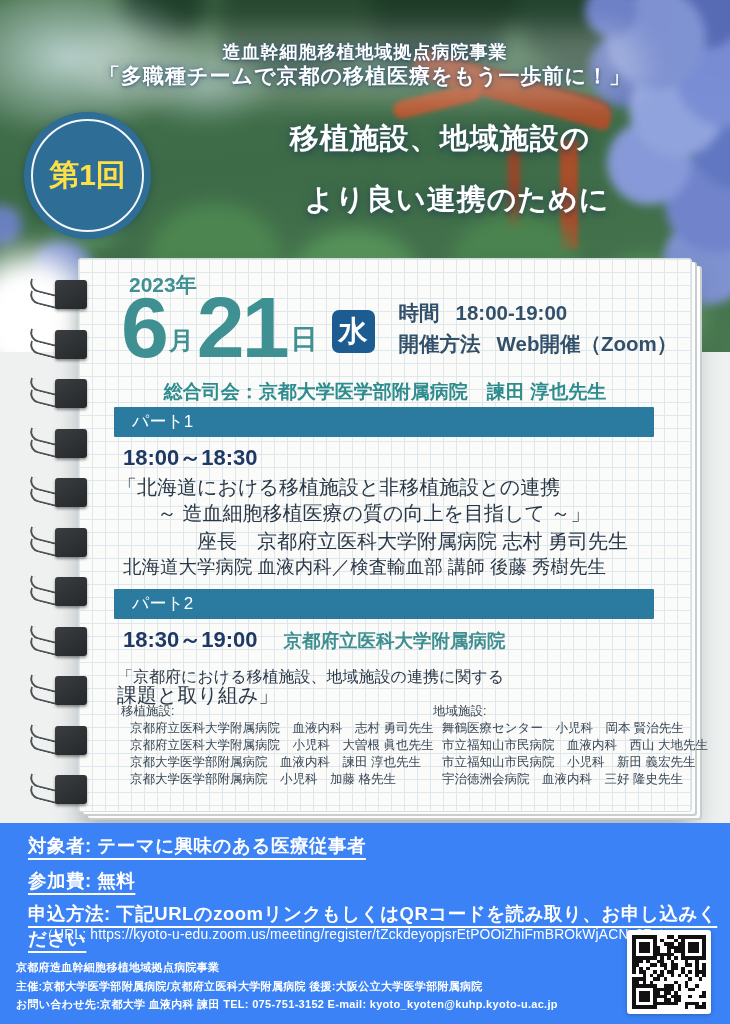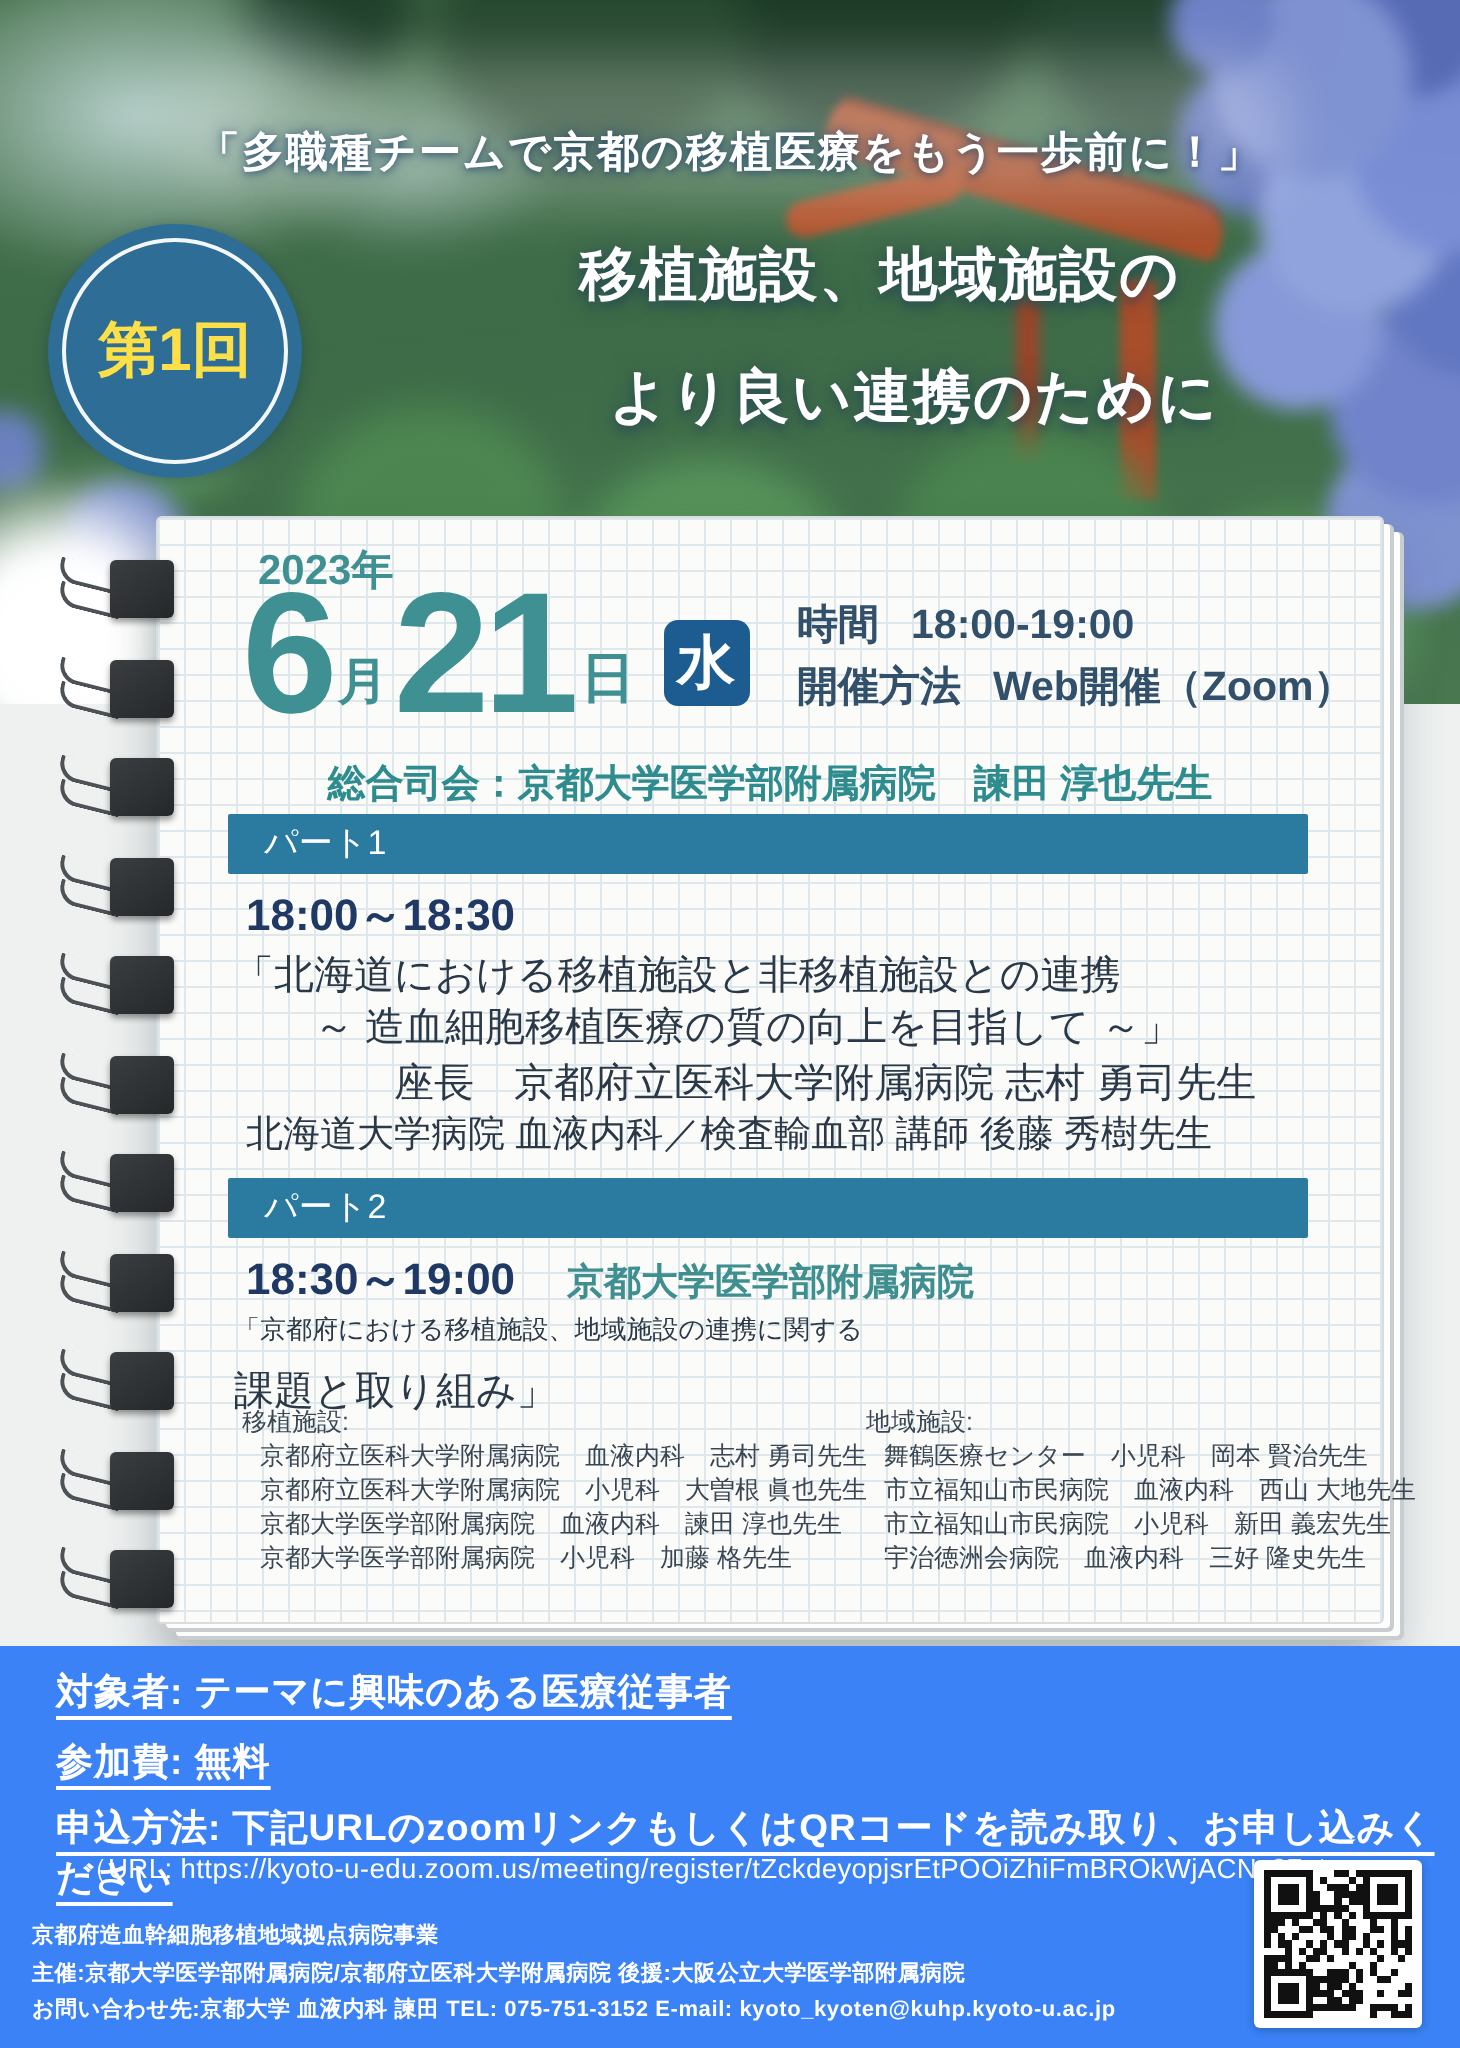--- a/index.html
+++ b/index.html
@@ -80,21 +80,21 @@
     padding-left:18px;box-sizing:border-box;border-radius:1px;}
   .pb1{top:148px;} .pb2{top:330px;}
   .ptime{font-size:22px;font-weight:600;}
   .p1-time{left:44px;top:184px;}
   .p1-t1{left:38px;top:215px;font-size:20px;}
   .p1-t2{left:78px;top:241px;font-size:20px;}
   .p1-chair{left:118px;top:269px;font-size:20px;}
   .p1-speaker{left:44px;top:295px;font-size:18.5px;}
   .p2-timerow{left:44px;top:366px;display:flex;align-items:baseline;}
   .p2-format{font-size:18.5px;color:#3f8f91;margin-left:26px;font-weight:600;}
-  .p2-t1{left:38px;top:397px;font-size:13px;}
+  .p2-t1{left:38px;top:408px;font-size:16px;}
   .p2-t2{left:38px;top:423px;font-size:20px;}
   .cols{left:10px;top:444px;width:595px;display:flex;font-size:12.5px;line-height:17px;color:#3a4654;font-weight:400;margin-left:32px;}
   .col1{width:312px;} .col2{width:283px;}
   .cols .items div{padding-left:9px;white-space:nowrap;}
   
   .band{position:absolute;left:0;top:823px;width:730px;height:201px;background:#3b82f6;color:#fff;}
   .band .row{position:absolute;left:28px;font-size:18.5px;font-weight:600;letter-spacing:.5px;
     text-decoration:underline;text-underline-offset:6px;text-decoration-thickness:1.5px;}
   .r-aud{top:10px;} .r-fee{top:45px;} .r-app{top:78px;}
   .r-url{position:absolute;left:40px;top:103px;font-size:13.8px;letter-spacing:.2px;}
@@ -116,20 +116,21 @@
     <div class="ph-gate-roof2"></div>
     <div class="ph-gate-pillar"></div>
     <div class="ph-gate-pillar2"></div>
     <div class="ph ph-leaf"></div>
     <div class="ph ph-hyd"></div>
     <div class="ph ph-hyd2"></div>
     <div class="ph ph-fadewedge"></div>
     <div class="ph-haze"></div>
   </div>
 
+  <div class="hdr hdr1">造血幹細胞移植地域拠点病院事業</div>
   <div class="hdr hdr2">「多職種チームで京都の移植医療をもう一歩前に！」</div>
 
   <div class="badge">
     <span>第1回</span>
   </div>
   <div class="title">
     <div class="t1">移植施設、地域施設の</div>
     <div class="t2">より良い連携のために</div>
   </div>
 
@@ -153,21 +154,21 @@
     <div class="nb partbar pb1">パート1</div>
     <div class="nb p1-time ptime navy">18:00～18:30</div>
     <div class="nb p1-t1 dark">「北海道における移植施設と非移植施設との連携</div>
     <div class="nb p1-t2 dark">～ 造血細胞移植医療の質の向上を目指して ～」</div>
     <div class="nb p1-chair dark">座長　京都府立医科大学附属病院 志村 勇司先生</div>
     <div class="nb p1-speaker dark">北海道大学病院 血液内科／検査輸血部 講師 後藤 秀樹先生</div>
 
     <div class="nb partbar pb2">パート2</div>
     <div class="nb p2-timerow">
       <span class="ptime navy">18:30～19:00</span>
-      <span class="p2-format">京都大学医学部附属病院</span>
+      <span class="p2-format">京都府立医科大学附属病院</span>
     </div>
     <div class="nb p2-t1 dark">「京都府における移植施設、地域施設の連携に関する</div>
     <div class="nb p2-t2 dark">課題と取り組み」</div>
 
     <div class="nb cols">
       <div class="col1">
         <div>移植施設:</div>
         <div class="items">
           <div>京都府立医科大学附属病院　血液内科　志村 勇司先生</div>
           <div>京都府立医科大学附属病院　小児科　大曽根 眞也先生</div>

